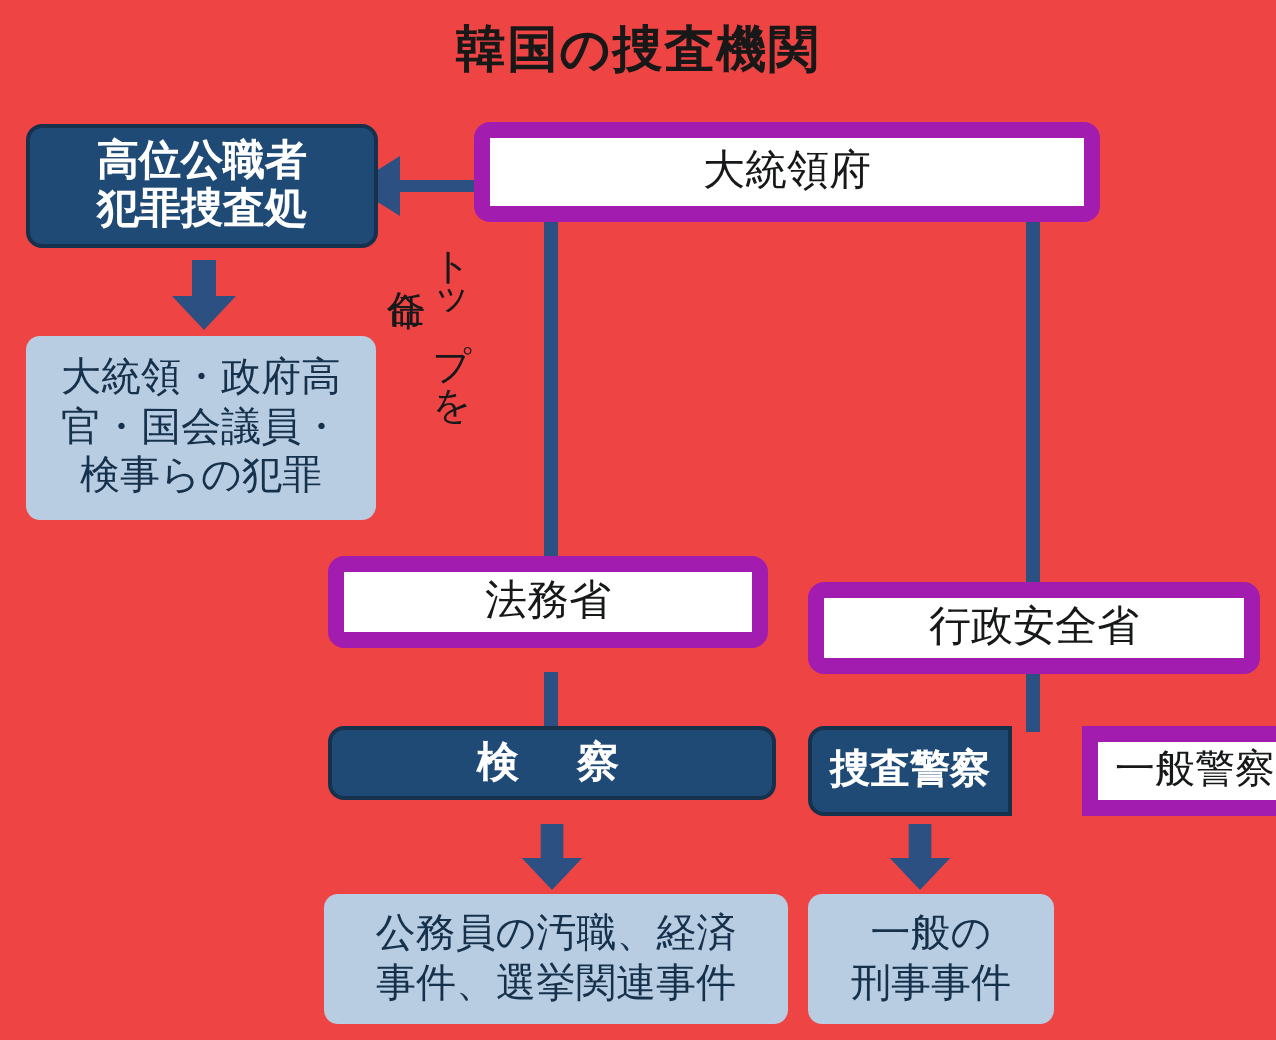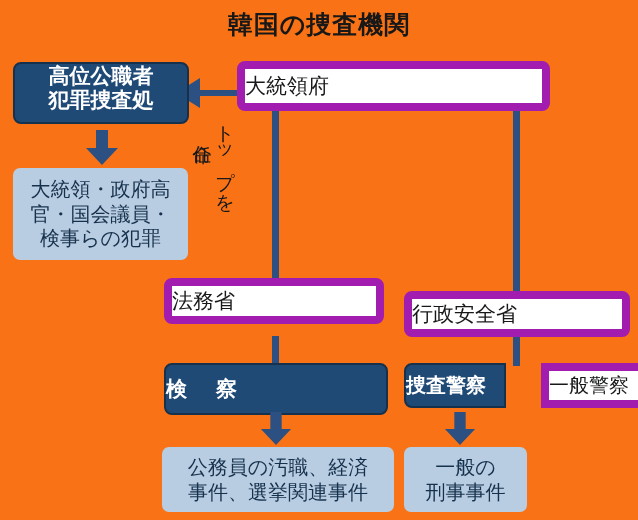--- a/index.html
+++ b/index.html
@@ -8,21 +8,21 @@
     background: #ffffff;
   }
   body {
     font-family: "Liberation Sans", "DejaVu Sans", sans-serif;
     color: #1a1a1a;
   }
   #canvas {
     position: relative;
     width: 638px;
     height: 520px;
-    background: #f97316;
+    background: #ef4444;
     overflow: hidden;
   }
 
   
   .title {
     position: absolute;
     left: 0;
     top: 8px;
     width: 638px;
     text-align: center;
@@ -31,20 +31,21 @@
     letter-spacing: 1px;
     color: #181818;
   }
 
   
   .box {
     position: absolute;
     box-sizing: border-box;
     display: flex;
     align-items: center;
+    justify-content: center;
     text-align: center;
     line-height: 1.12;
   }
   .box-outline {
     background: #ffffff;
     border: 8px solid #a21caf;
     border-radius: 8px;
     font-size: 21px;
     color: #17181a;
   }
@@ -137,21 +138,21 @@
   <div class="vlabel" style="left:193px; top:130px;">任命</div>
 
   <div class="box box-outline" style="left:164px; top:278px; width:220px; height:46px;">
     <span>法務省</span>
   </div>
 
   <div class="box box-outline" style="left:404px; top:291px; width:226px; height:46px;">
     <span>行政安全省</span>
   </div>
 
-  <div class="box box-solid" style="left:164px; top:363px; width:224px; height:52px; letter-spacing:4px;">
+  <div class="box box-solid" style="left:164px; top:363px; width:224px; height:37px; letter-spacing:4px;">
     <span>検　察</span>
   </div>
 
   <div class="box box-solid" style="left:404px; top:363px; width:102px; height:45px; border-radius:8px 0 0 8px; font-size:20px;">
     <span>捜査警察</span>
   </div>
 
   <div class="box box-outline" style="left:517px; top:363px; width:113px; height:45px; border-radius:0 8px 8px 0; font-size:20px;margin-left:24px;">
     <span>一般警察</span>
   </div>

